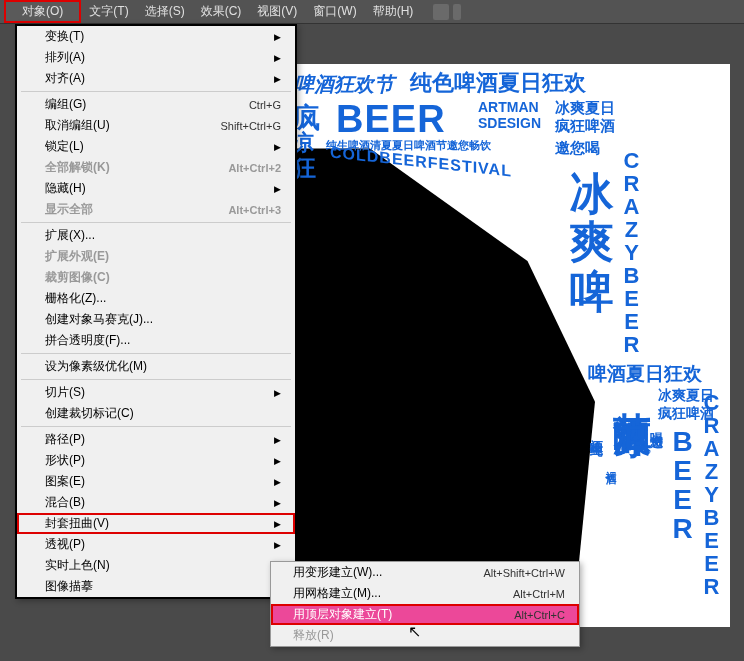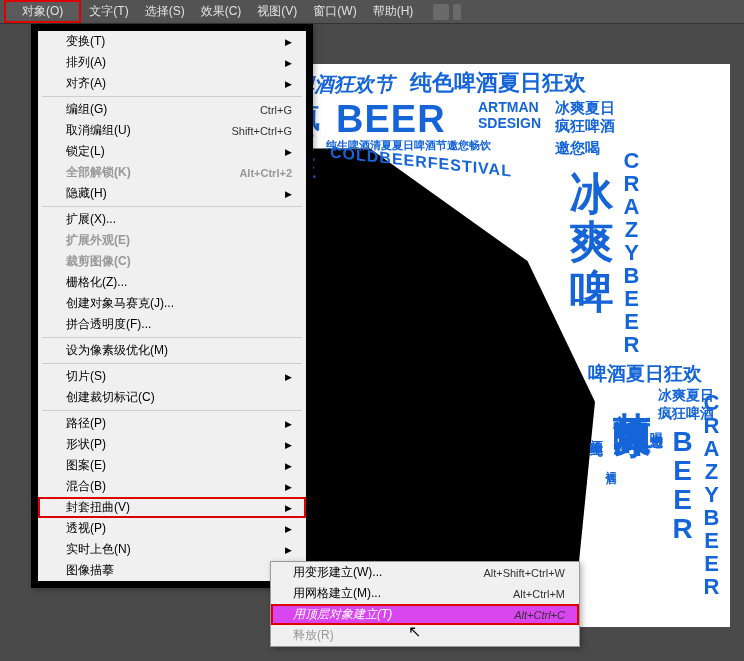--- a/index.html
+++ b/index.html
@@ -61,25 +61,25 @@
   .blue-text {
     position: absolute;
     color: #1565d8;
     font-weight: 900;
     font-family: "Arial Black", sans-serif;
     line-height: 1;
     white-space: nowrap;
   }
   .dropdown {
     position: absolute;
-    top: 24px; left: 31px;
+    top: 24px; left: 15px;
     width: 282px;
     background: #f0f0f0;
     color: #000;
-    border: 7px solid #000000;
+    border: 2px solid #000000;
     box-shadow: 2px 2px 6px rgba(0,0,0,0.3);
   }
   .menu-row {
     display: flex;
     justify-content: space-between;
     align-items: center;
     padding: 3px 14px 3px 28px;
     height: 21px;
   }
   .menu-row.disabled { color: #999; font-weight: bold; }
@@ -100,25 +100,24 @@
   }
   .sub-row {
     display: flex;
     justify-content: space-between;
     align-items: center;
     padding: 3px 14px 3px 22px;
     height: 21px;
   }
   .sub-row.disabled { color: #999; }
   .sub-row.highlighted {
-    background: #d946ef;
+    background: #ec4899;
     color: #fff;
     border: 2px solid #d00;
     padding: 1px 12px 1px 20px;
-    font-style: italic;
   }
   .arrow { font-size: 9px; }
   .shortcut { font-size: 11px; color: #333; text-align: center; }
   .menu-row.disabled .shortcut { color: #999; }
   .cursor-arrow {
     position: absolute;
     top: 622px; left: 408px;
     font-size: 16px;
     color: #000;
     pointer-events: none;
@@ -204,20 +203,24 @@
       <span class="arrow">▶</span>
     </div>
     <div class="menu-row disabled">
       <span>全部解锁(K)</span>
       <span class="shortcut">Alt+Ctrl+2</span>
     </div>
     <div class="menu-row">
       <span>隐藏(H)</span>
       <span class="arrow">▶</span>
     </div>
+    <div class="menu-row disabled">
+      <span>显示全部</span>
+      <span class="shortcut">Alt+Ctrl+3</span>
+    </div>
     <div class="menu-sep"></div>
     <div class="menu-row">
       <span>扩展(X)...</span>
       <span></span>
     </div>
     <div class="menu-row disabled">
       <span>扩展外观(E)</span>
       <span></span>
     </div>
     <div class="menu-row disabled">

